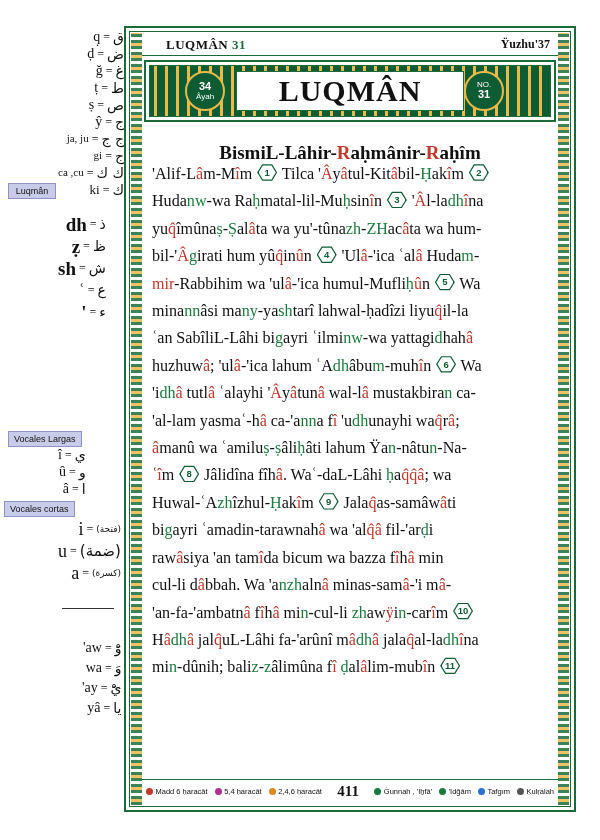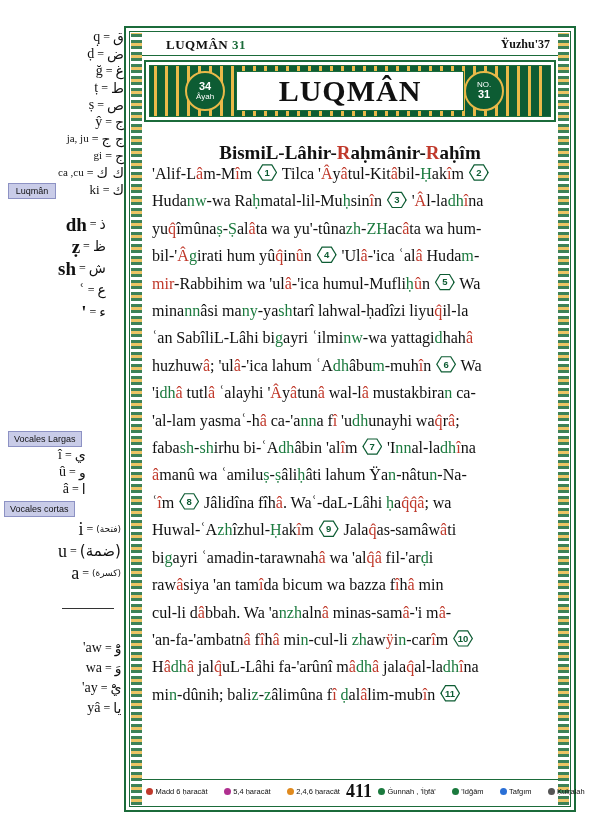--- a/index.html
+++ b/index.html
@@ -222,26 +222,26 @@
     height: 24px;
     border-top: 1.5px solid #1b6b3a;
     display: flex;
     align-items: center;
     justify-content: space-between;
     padding: 0 4px;
     font-family: "Liberation Sans", sans-serif;
     font-size: 7.5px;
     color: #111;
   }
-  .f-group { display: flex; align-items: center; gap: 16px; }
+  .f-group { display: flex; align-items: center; gap: 7px; }
   .f-item { display: flex; align-items: center; gap: 2.5px; white-space: nowrap; }
   .dot { width: 7px; height: 7px; border-radius: 50%; display: inline-block; }
   .page-num {
     font-family: "Liberation Serif", serif;
-    font-size: 18px;
+    font-size: 15px;
     font-weight: bold;
     color: #111;
     padding: 0 6px;
     text-align: right;
   }
 </style>
 </head>
 <body>
 
 <div class="left-margin">
@@ -441,21 +441,20 @@
       <span class="ln">mina<span class="g">nn</span>âsi ma<span class="g">ny</span>-ya<span class="g">sh</span>tarî lahwal-ḥadîzi liyu<span class="r">q̂</span>il-la</span>
 
       <span class="ln">ʿan Sabîli<span class="k">L</span>-Lâhi bi<span class="g">g</span>ayri ʿilmi<span class="g">nw</span>-wa yattagi<span class="g">d</span>hah<span class="r">â</span></span>
 
       <span class="ln">huzhuw<span class="r">â</span>; 'ul<span class="r">â</span>-'ica lahum ʿA<span class="g">dh</span>âbu<span class="g">m</span>-muh<span class="r">î</span>n <span class="ayah"><span class="hex"></span><span class="hexin">6</span></span> Wa</span>
 
       <span class="ln">'i<span class="g">dh</span><span class="r">â</span> tutl<span class="r">â</span> ʿalayhi '<span class="r">Â</span>y<span class="r">â</span>tun<span class="r">â</span> wal-l<span class="r">â</span> mustakbira<span class="g">n</span> ca-</span>
 
       <span class="ln">'al-lam yasmaʿ-h<span class="r">â</span> ca-'a<span class="g">nn</span>a f<span class="r">î</span> 'u<span class="g">dh</span>unayhi wa<span class="r">q̂</span>r<span class="r">â</span>;</span>
 
-      <span class="ln">faba<span class="g">sh</span>-<span class="g">sh</span>irhu bi-ʿA<span class="g">dh</span>âbin 'al<span class="r">î</span>m <span class="ayah"><span class="hex"></span><span class="hexin">7</span></span> 'I<span class="g">nn</span>al-la<span class="g">dh</span><span class="r">î</span>na</span>
 
       <span class="ln"><span class="r">â</span>manû wa ʿamilu<span class="g">ṣ</span>-<span class="g">ṣ</span>âli<span class="g">ḥ</span>âti lahum Ÿa<span class="g">n</span>-nâtu<span class="g">n</span>-Na-</span>
 
       <span class="ln">ʿ<span class="r">î</span>m <span class="ayah"><span class="hex"></span><span class="hexin">8</span></span> Jâlidîna fîh<span class="r">â</span>. Waʿ-da<span class="k">L</span>-Lâhi <span class="g">ḥ</span>a<span class="r">q̂q̂</span><span class="r">â</span>; wa</span>
 
       <span class="ln">Huwal-ʿA<span class="g">zh</span>îzhul-<span class="g">Ḥ</span>ak<span class="r">î</span>m <span class="ayah"><span class="hex"></span><span class="hexin">9</span></span> Jala<span class="r">q̂</span>as-samâw<span class="r">â</span>ti</span>
 
       <span class="ln">bi<span class="g">g</span>ayri ʿamadin-tarawnah<span class="r">â</span> wa 'al<span class="r">q̂â</span> fil-'ar<span class="g">ḍ</span>i</span>
 
       <span class="ln">raw<span class="r">â</span>siya 'an tam<span class="r">î</span>da bicum wa bazza f<span class="r">î</span>h<span class="r">â</span> min</span>

